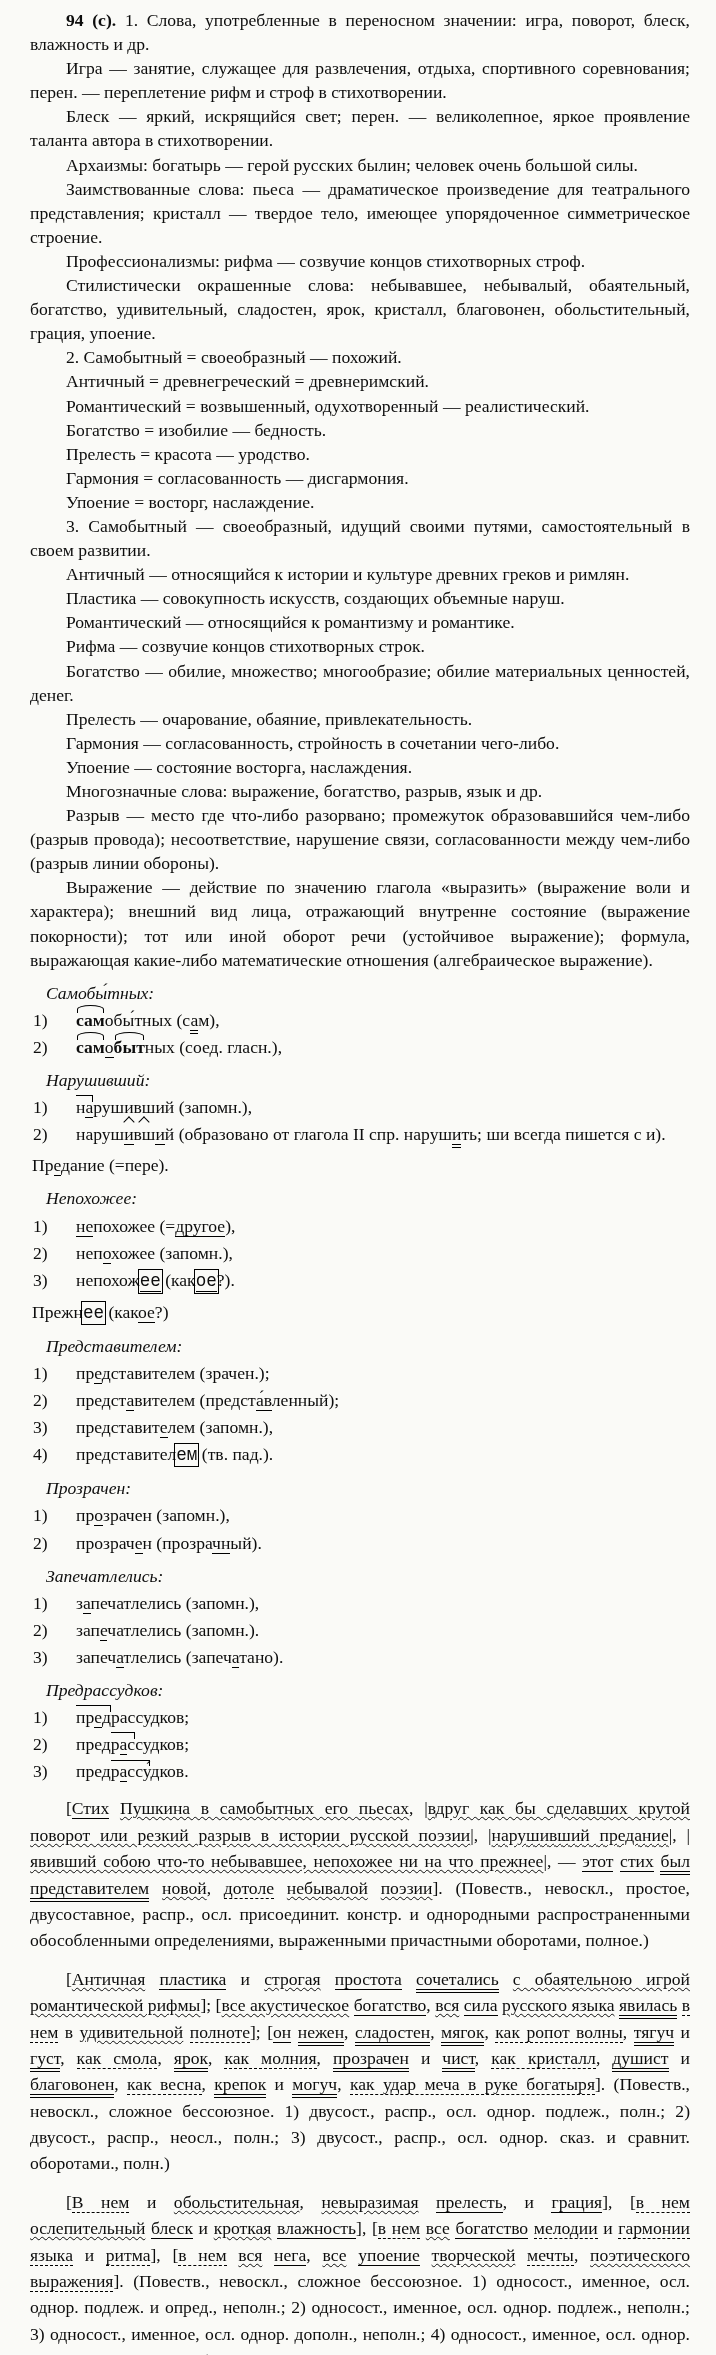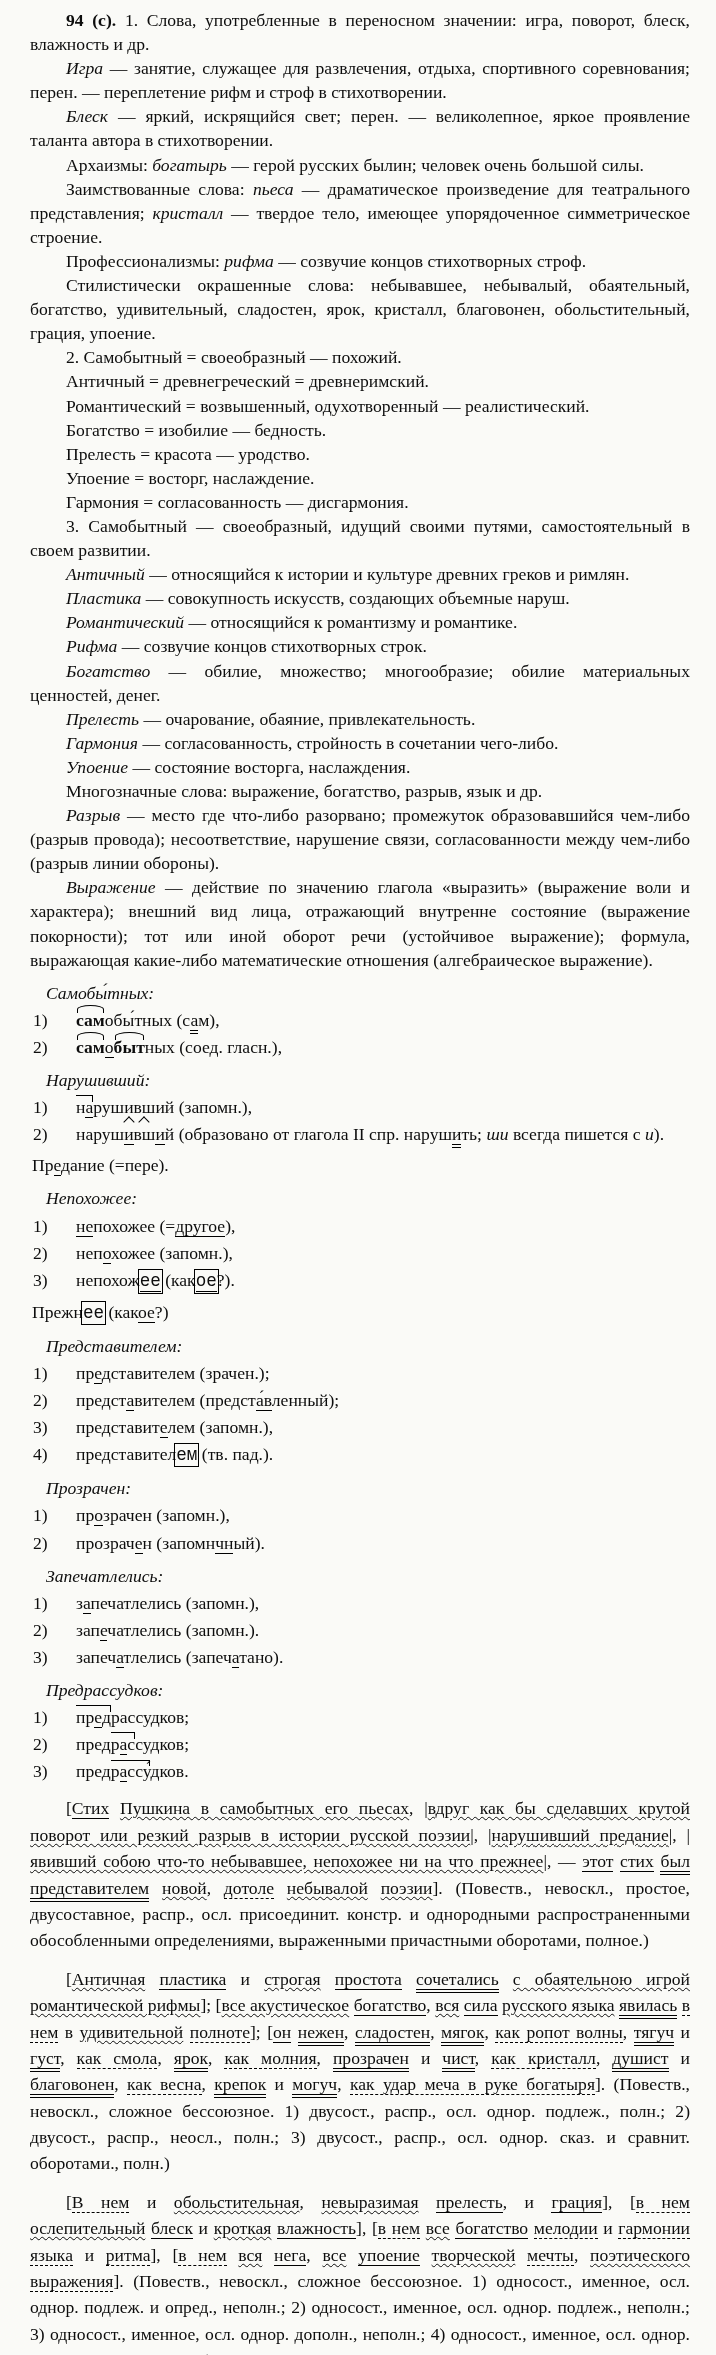--- a/index.html
+++ b/index.html
@@ -11,21 +11,21 @@
     padding:8px 26px 30px 30px;
   }
   p{margin:0;}
   .para{text-indent:36px;text-align:justify;}
   .syn{text-indent:36px;text-align:justify;margin-top:12px;line-height:1.5;}
   .mhead{margin:9px 0 2px 16px;font-style:italic;}
   .mline{margin:7px 0 2px 2px;}
   .li{position:relative;padding-left:46px;margin:3px 0;}
   .num{position:absolute;left:3px;top:0;}
   .b{font-weight:bold;}
-  .i{font-style:italic;}
+  .i{}
   .us{border-bottom:1.4px solid #000;}
   .ud{border-bottom:4px double #000;}
   .uw{text-decoration:underline;text-decoration-style:wavy;text-decoration-thickness:1.1px;text-underline-offset:2px;}
   .ua{border-bottom:1.6px dashed #000;}
   .box{outline:1.2px solid #000;outline-offset:1px;font-family:Liberation Mono, monospace;}
   .arc{position:relative;font-weight:bold;}
   .arc::before{content:"";position:absolute;left:1px;right:1px;top:-0.30em;height:0.42em;
     border:1.3px solid #000;border-bottom:none;border-radius:100% 100% 0 0;}
   .suf{position:relative;}
   .suf::after{content:"";position:absolute;left:50%;top:-0.34em;width:0.40em;height:0.40em;
@@ -46,22 +46,22 @@
       <p class="para"><span class="i">Блеск</span><span> — яркий, искрящийся свет; перен. — великолепное, яркое проявление таланта автора в стихотворении.</span></p>
       <p class="para"><span>Архаизмы: </span><span class="i">богатырь</span><span> — герой русских былин; человек очень большой силы.</span></p>
       <p class="para"><span>Заимствованные слова: </span><span class="i">пьеса</span><span> — драматическое произведение для театрального представления; </span><span class="i">кристалл</span><span> — твердое тело, имеющее упорядоченное симметрическое строение.</span></p>
       <p class="para"><span>Профессионализмы: </span><span class="i">рифма</span><span> — созвучие концов стихотворных строф.</span></p>
       <p class="para"><span>Стилистически окрашенные слова: небывавшее, небывалый, обаятельный, богатство, удивительный, сладостен, ярок, кристалл, благовонен, обольстительный, грация, упоение.</span></p>
       <p class="para"><span>2. Самобытный = своеобразный — похожий.</span></p>
       <p class="para"><span>Античный = древнегреческий = древнеримский.</span></p>
       <p class="para"><span>Романтический = возвышенный, одухотворенный — реалистический.</span></p>
       <p class="para"><span>Богатство = изобилие — бедность.</span></p>
       <p class="para"><span>Прелесть = красота — уродство.</span></p>
+      <p class="para"><span>Гармония = согласованность — дисгармония.</span></p>
       <p class="para"><span>Упоение = восторг, наслаждение.</span></p>
-      <p class="para"><span>Гармония = согласованность — дисгармония.</span></p>
       <p class="para"><span>3. Самобытный — своеобразный, идущий своими путями, самостоятельный в своем развитии.</span></p>
       <p class="para"><span class="i">Античный</span><span> — относящийся к истории и культуре древних греков и римлян.</span></p>
       <p class="para"><span class="i">Пластика</span><span> — совокупность искусств, создающих объемные наруш.</span></p>
       <p class="para"><span class="i">Романтический</span><span> — относящийся к романтизму и романтике.</span></p>
       <p class="para"><span class="i">Рифма</span><span> — созвучие концов стихотворных строк.</span></p>
       <p class="para"><span class="i">Богатство</span><span> — обилие, множество; многообразие; обилие материальных ценностей, денег.</span></p>
       <p class="para"><span class="i">Прелесть</span><span> — очарование, обаяние, привлекательность.</span></p>
       <p class="para"><span class="i">Гармония</span><span> — согласованность, стройность в сочетании чего-либо.</span></p>
       <p class="para"><span class="i">Упоение</span><span> — состояние восторга, наслаждения.</span></p>
       <p class="para"><span>Многозначные слова: выражение, богатство, разрыв, язык и др.</span></p>
@@ -79,21 +79,21 @@
       <p class="li"><span class="num">2)</span><span>неп</span><span class="us">о</span><span>хожее (запомн.),</span></p>
       <p class="li"><span class="num">3)</span><span>непохож</span><span class="box us">ее</span><span> (как</span><span class="box us">ое</span><span>?).</span></p>
       <p class="mline"><span>Прежн</span><span class="box">ее</span><span> (как</span><span class="us">ое</span><span>?)</span></p>
       <p class="mhead"><span>Представителем:</span></p>
       <p class="li"><span class="num">1)</span><span>пр</span><span class="us">е</span><span>дставителем (зрачен.);</span></p>
       <p class="li"><span class="num">2)</span><span>предст</span><span class="us">а</span><span>вителем (предст</span><span class="us">а́в</span><span>ленный);</span></p>
       <p class="li"><span class="num">3)</span><span>представит</span><span class="us">е</span><span>лем (запомн.),</span></p>
       <p class="li"><span class="num">4)</span><span>представител</span><span class="box">ем</span><span> (тв. пад.).</span></p>
       <p class="mhead"><span>Прозрачен:</span></p>
       <p class="li"><span class="num">1)</span><span>пр</span><span class="us">о</span><span>зрачен (запомн.),</span></p>
-      <p class="li"><span class="num">2)</span><span>прозрач</span><span class="us">е</span><span>н (запомн</span><span class="us">чн</span><span>ый).</span></p>
+      <p class="li"><span class="num">2)</span><span>прозрач</span><span class="us">е</span><span>н (прозра</span><span class="us">чн</span><span>ый).</span></p>
       <p class="mhead"><span>Запечатлелись:</span></p>
       <p class="li"><span class="num">1)</span><span>з</span><span class="us">а</span><span>печатлелись (запомн.),</span></p>
       <p class="li"><span class="num">2)</span><span>зап</span><span class="us">е</span><span>чатлелись (запомн.).</span></p>
       <p class="li"><span class="num">3)</span><span>запеч</span><span class="us">а</span><span>тлелись (запеч</span><span class="us">а</span><span>тано).</span></p>
       <p class="mhead"><span>Предрассудков:</span></p>
       <p class="li"><span class="num">1)</span><span class="ovl">пр</span><span class="ovl us">е</span><span class="ovl ovl-end">д</span><span>рассудков;</span></p>
       <p class="li"><span class="num">2)</span><span>пред</span><span class="ovl">р</span><span class="ovl us">а</span><span class="ovl ovl-end">с</span><span>судков;</span></p>
       <p class="li"><span class="num">3)</span><span>пред</span><span class="ovl">р</span><span class="ovl us">а</span><span class="ovl ovl-end">ссу́</span><span>дков.</span></p>
       <p class="syn"><span>[</span><span class="us">Стих</span><span> </span><span class="uw">Пушкина в самобытных его пьесах</span><span>, |</span><span class="uw">вдруг как бы сделавших крутой поворот или резкий разрыв в истории русской поэзии</span><span>|, |</span><span class="uw">нарушивший предание</span><span>|, |</span><span class="uw">явивший собою что-то небывавшее, непохожее ни на что прежнее</span><span>|, — </span><span class="us">этот</span><span> </span><span class="us">стих</span><span> </span><span class="ud">был представителем</span><span> </span><span class="uw">новой</span><span>, </span><span class="ua">дотоле</span><span> </span><span class="uw">небывалой</span><span> </span><span class="uw">поэзии</span><span>]. (Повеств., невоскл., простое, двусоставное, распр., осл. присоединит. констр. и однородными распространенными обособленными определениями, выраженными причастными оборотами, полное.)</span></p>
       <p class="syn"><span>[</span><span class="uw">Античная</span><span> </span><span class="us">пластика</span><span> и </span><span class="uw">строгая</span><span> </span><span class="us">простота</span><span> </span><span class="ud">сочетались</span><span> </span><span class="uw">с обаятельною игрой романтической рифмы</span><span>]; [</span><span class="uw">все акустическое</span><span> </span><span class="us">богатство</span><span>, </span><span class="uw">вся</span><span> </span><span class="us">сила</span><span> </span><span class="uw">русского языка</span><span> </span><span class="ud">явилась</span><span> </span><span class="ua">в нем</span><span> в </span><span class="uw">удивительной</span><span> </span><span class="ua">полноте</span><span>]; [</span><span class="us">он</span><span> </span><span class="ud">нежен</span><span>, </span><span class="ud">сладостен</span><span>, </span><span class="ud">мягок</span><span>, </span><span class="ua">как ропот волны</span><span>, </span><span class="ud">тягуч</span><span> и </span><span class="ud">густ</span><span>, </span><span class="ua">как смола</span><span>, </span><span class="ud">ярок</span><span>, </span><span class="ua">как молния</span><span>, </span><span class="ud">прозрачен</span><span> и </span><span class="ud">чист</span><span>, </span><span class="ua">как кристалл</span><span>, </span><span class="ud">душист</span><span> и </span><span class="ud">благовонен</span><span>, </span><span class="ua">как весна</span><span>, </span><span class="ud">крепок</span><span> и </span><span class="ud">могуч</span><span>, </span><span class="ua">как удар меча в руке богатыря</span><span>]. (Повеств., невоскл., сложное бессоюзное. 1) двусост., распр., осл. однор. подлеж., полн.; 2) двусост., распр., неосл., полн.; 3) двусост., распр., осл. однор. сказ. и сравнит. оборотами., полн.)</span></p>

